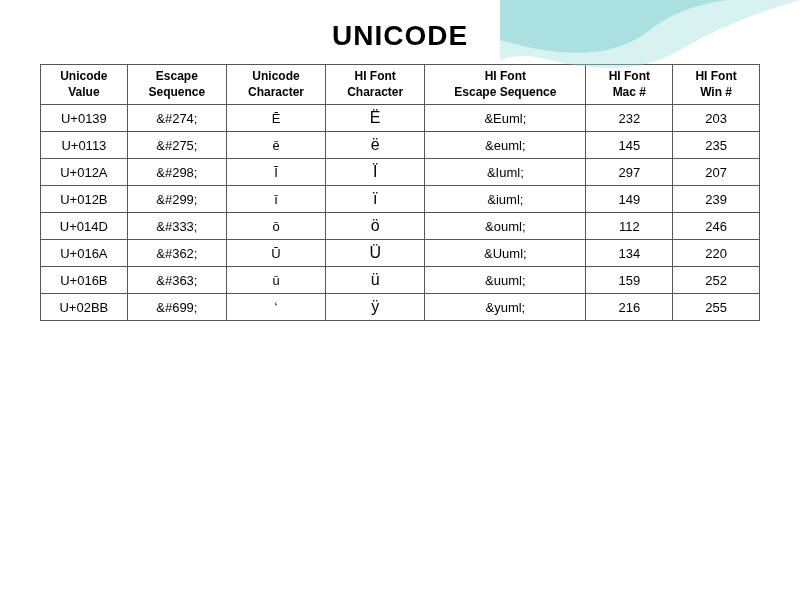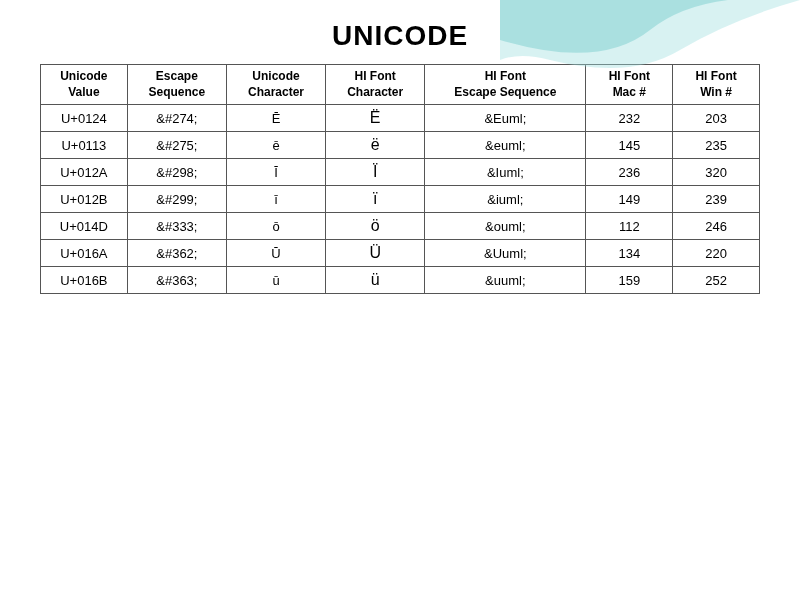--- a/index.html
+++ b/index.html
@@ -92,21 +92,21 @@
         <th class="col-escape">Escape<br>Sequence</th>
         <th class="col-unichar">Unicode<br>Character</th>
         <th class="col-hifont-char">HI Font<br>Character</th>
         <th class="col-hifont-esc">HI Font<br>Escape Sequence</th>
         <th class="col-hifont-mac">HI Font<br>Mac #</th>
         <th class="col-hifont-win">HI Font<br>Win #</th>
       </tr>
     </thead>
     <tbody id="table-body">
         <tr>
-          <td>U+0124</td>
+          <td>U+0139</td>
           <td>&amp;#274;</td>
           <td>Ē</td>
           <td class="hi-font-char">Ë</td>
           <td>&amp;Euml;</td>
           <td>232</td>
           <td>203</td>
         </tr>
         <tr>
           <td>U+0113</td>
           <td>&amp;#275;</td>
@@ -115,22 +115,22 @@
           <td>&amp;euml;</td>
           <td>145</td>
           <td>235</td>
         </tr>
         <tr>
           <td>U+012A</td>
           <td>&amp;#298;</td>
           <td>Ī</td>
           <td class="hi-font-char">Ï</td>
           <td>&amp;Iuml;</td>
-          <td>236</td>
-          <td>320</td>
+          <td>297</td>
+          <td>207</td>
         </tr>
         <tr>
           <td>U+012B</td>
           <td>&amp;#299;</td>
           <td>ī</td>
           <td class="hi-font-char">ï</td>
           <td>&amp;iuml;</td>
           <td>149</td>
           <td>239</td>
         </tr>
@@ -154,15 +154,24 @@
         </tr>
         <tr>
           <td>U+016B</td>
           <td>&amp;#363;</td>
           <td>ū</td>
           <td class="hi-font-char">ü</td>
           <td>&amp;uuml;</td>
           <td>159</td>
           <td>252</td>
         </tr>
+        <tr>
+          <td>U+02BB</td>
+          <td>&amp;#699;</td>
+          <td>ʻ</td>
+          <td class="hi-font-char">ÿ</td>
+          <td>&amp;yuml;</td>
+          <td>216</td>
+          <td>255</td>
+        </tr>
       </tbody>
   </table>
 </div>
 
 </body></html>

